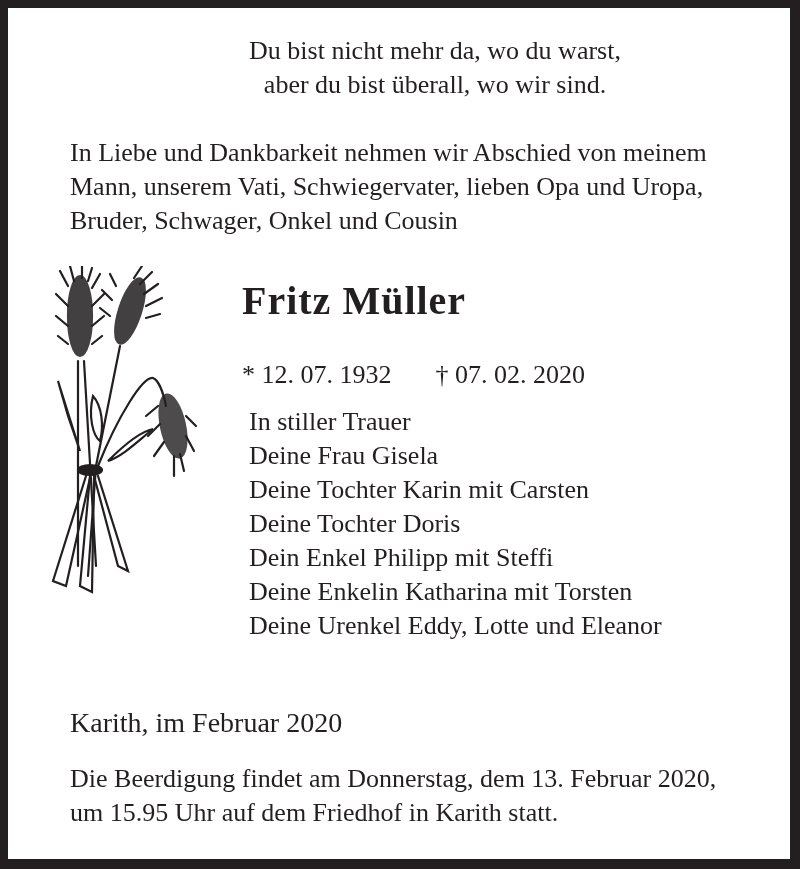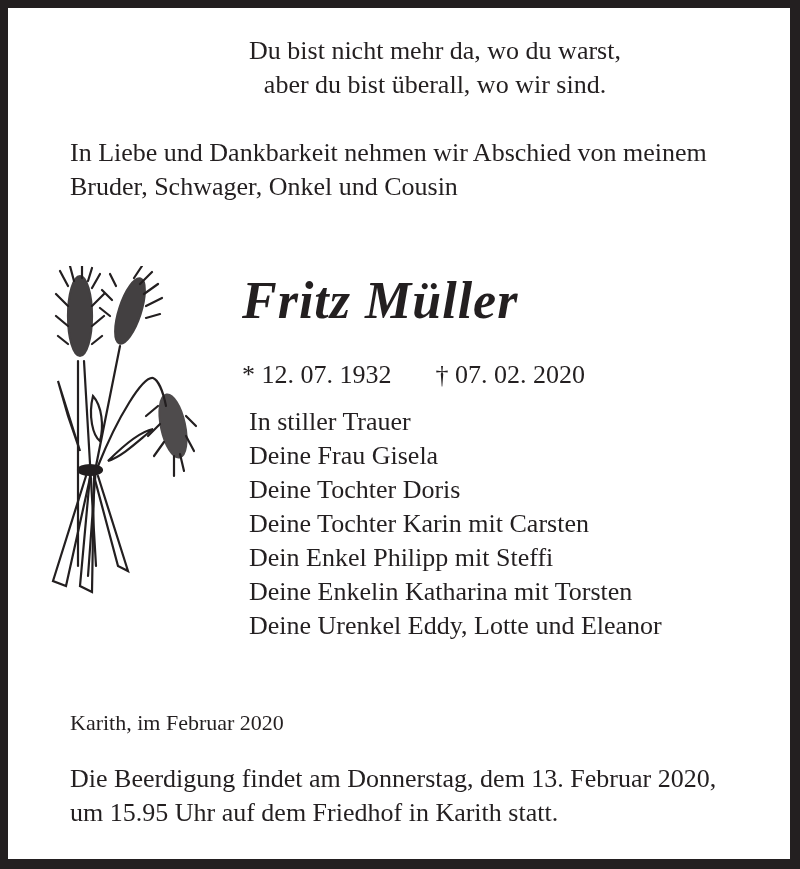--- a/index.html
+++ b/index.html
@@ -2,41 +2,42 @@
 <html><head>
 <meta charset="utf-8">
 <style>
   html, body { margin:0; padding:0; }
   body { width:800px; height:869px; background:#231f20; position:relative; overflow:hidden; }
   .card { position:absolute; left:8px; top:8px; width:782px; height:851px; background:#fff; color:#231f20;
           font-family:"Liberation Serif", serif; }
   .abs { position:absolute; white-space:nowrap;padding-left:36px; }
   .motto { left:0; width:782px; text-align:center; font-size:26px; line-height:34px; top:26px; }
   .intro { left:26px; top:128px; font-size:26px; line-height:34px; }
-  .name { left:198px; top:258px; font-size:52px; font-weight:bold; line-height:70px; letter-spacing:1px;font-style:italic; }
+  .name { left:198px; top:258px; font-size:40px; font-weight:bold; line-height:70px; letter-spacing:1px; }
   .dates { left:198px; top:340px; font-size:26px; line-height:34px;margin-top:10px; }
   .dates .died { margin-left:44px; }
   .mourn { left:205px; top:397px; font-size:26px; line-height:34px; }
   .mourn .b { font-weight:normal; }
-  .place { left:26px; top:698px; font-size:22px; line-height:34px; }
+  .place { left:26px; top:698px; font-size:28px; line-height:34px; }
   .funeral { left:26px; top:754px; font-size:26px; line-height:34px; }
   .wheat { position:absolute; left:30px; top:258px; width:160px; height:330px; }
 </style>
 </head>
 <body>
 
 <div class="card">
 
   <div class="abs motto">
     <div>Du bist nicht mehr da, wo du warst,</div>
     <div>aber du bist überall, wo wir sind.</div>
   </div>
 
   <div class="abs intro">
     <div>In Liebe und Dankbarkeit nehmen wir Abschied von meinem</div>
+    <div>Mann, unserem Vati, Schwiegervater, lieben Opa und Uropa,</div>
     <div>Bruder, Schwager, Onkel und Cousin</div>
   </div>
 
   <svg class="wheat" viewBox="0 0 160 330" fill="none" stroke="#231f20" stroke-width="2.2" stroke-linecap="round">
 
     <g>
       <path d="M40 95 L40 300"></path>
       <path d="M46 95 L58 300"></path>
       <ellipse cx="42" cy="50" rx="12" ry="40" fill="#231f20" opacity="0.85"></ellipse>
       <path d="M30 20 L22 5 M36 15 L32 0 M44 12 L44 0 M50 15 L54 2 M54 22 L62 8 M30 40 L18 28 M54 40 L66 28 M30 60 L18 50 M54 60 L66 50 M30 78 L20 70 M54 78 L64 70"></path>
@@ -67,22 +68,22 @@
 
   <div class="abs name">Fritz Müller</div>
 
   <div class="abs dates">
     <span>* 12. 07. 1932</span><span class="died">† 07. 02. 2020</span>
   </div>
 
   <div class="abs mourn">
     <div>In stiller Trauer</div>
     <div class="b">Deine Frau Gisela</div>
+    <div class="b">Deine Tochter Karin mit Carsten</div>
     <div class="b">Deine Tochter Doris</div>
-    <div class="b">Deine Tochter Karin mit Carsten</div>
     <div class="b">Dein Enkel Philipp mit Steffi</div>
     <div class="b">Deine Enkelin Katharina mit Torsten</div>
     <div class="b">Deine Urenkel Eddy, Lotte und Eleanor</div>
   </div>
 
   <div class="abs place">Karith, im Februar 2020</div>
 
   <div class="abs funeral">
     <div>Die Beerdigung findet am Donnerstag, dem 13. Februar 2020,</div>
     <div>um 15.95 Uhr auf dem Friedhof in Karith statt.</div>

